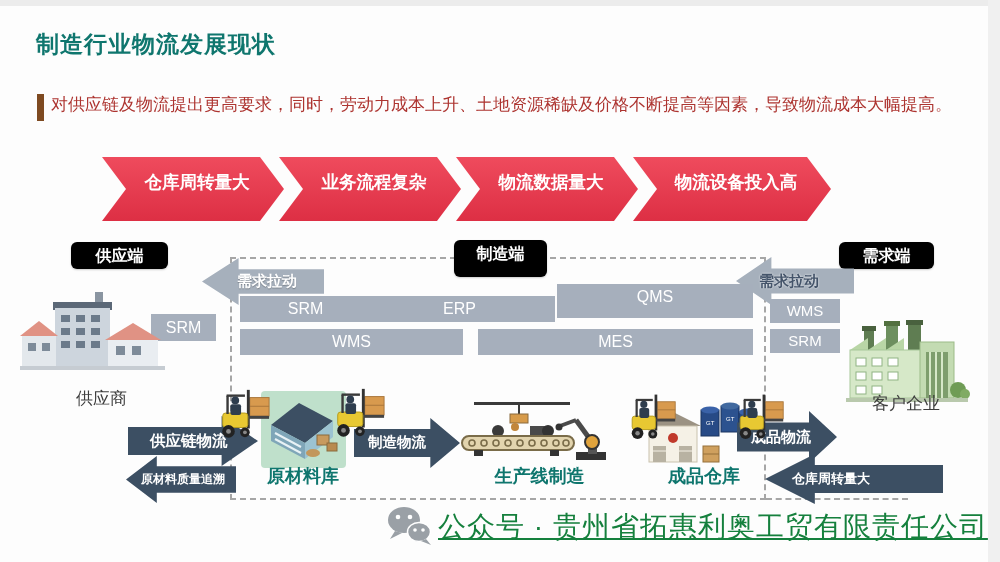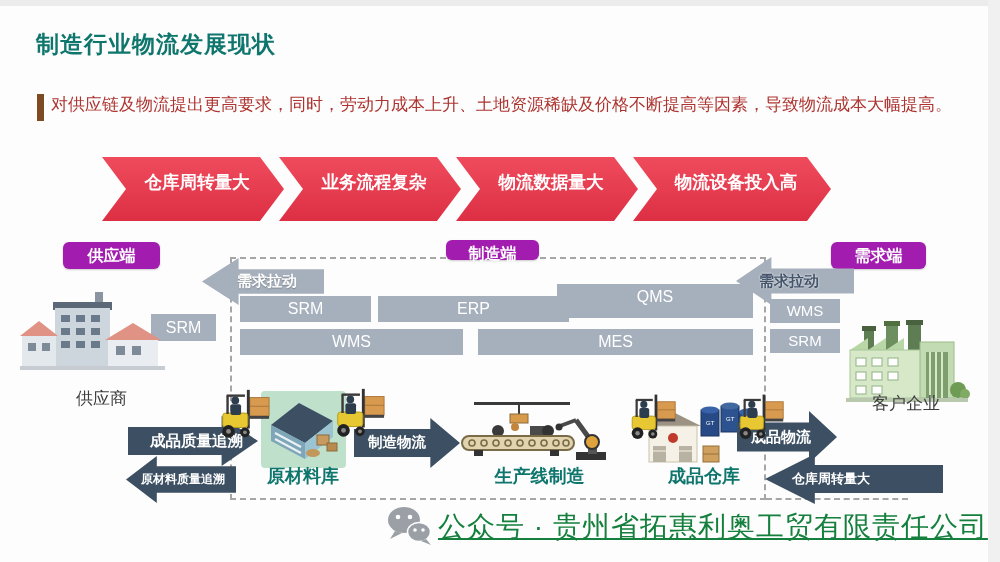--- a/index.html
+++ b/index.html
@@ -14,22 +14,22 @@
   .para-bar { position:absolute; left:37px; top:94px; width:7px; height:27px; background:#7e4a21; }
   .para { position:absolute; left:51px; top:91px; width:915px; font-size:17px; line-height:27px; color:#ad3430; }
 
   .banner { position:absolute; top:157px; height:64px; background:linear-gradient(180deg,#ef4b5d,#dd2f44);
             clip-path:polygon(0 0, calc(100% - 24px) 0, 100% 50%, calc(100% - 24px) 100%, 0 100%, 24px 50%);
             color:#fff; font-weight:bold; font-size:17.5px; line-height:50px; text-align:center; text-indent:8px; }
 
   .dashed-box { position:absolute; left:230px; top:257px; width:536px; height:243px; border:2px dashed #a6a6a6; }
   .dashed-ext { position:absolute; left:766px; top:498px; width:142px; height:0; border-top:2px dashed #a6a6a6; }
 
-  .tag { position:absolute; background:#a21caf; color:#fff; font-weight:bold; font-size:16px; text-align:center;
-         border-radius:6px; box-shadow:0 1px 2px rgba(0,0,0,.2); }
+  .tag { position:absolute; background:#000000; color:#fff; font-weight:bold; font-size:16px; text-align:center;
+         border-radius:6px; box-shadow:0 1px 2px rgba(0,0,0,.2);margin-left:8px; }
 
   .pull-arrow { position:absolute; background:#a6b0bc;
                 clip-path:polygon(100% 24%, 30% 24%, 30% 0, 0 50%, 30% 100%, 30% 76%, 100% 76%); }
   .pull-label { position:absolute; font-size:15px; font-weight:bold; color:#fff; text-shadow:0 1px 1px rgba(0,0,0,.25); }
   .pull-label.dark { color:#44546a; text-shadow:0 0 2px #fff; }
 
   .sysbox { position:absolute; background:#a6afbc; color:#fff; text-align:center; font-size:16px; }
 
   .flowR { position:absolute; background:#3c4f63;
            clip-path:polygon(0 22%, 72% 22%, 72% 0, 100% 50%, 72% 100%, 72% 78%, 0 78%); }
@@ -60,31 +60,31 @@
 
   <div class="banner" style="left:102px;width:182px;">仓库周转量大</div>
   <div class="banner" style="left:279px;width:182px;">业务流程复杂</div>
   <div class="banner" style="left:456px;width:182px;">物流数据量大</div>
   <div class="banner" style="left:633px;width:198px;">物流设备投入高</div>
 
   <div class="dashed-box"></div>
   <div class="dashed-ext"></div>
 
   <div class="tag" style="left:63px;top:242px;width:97px;height:27px;line-height:27px;">供应端</div>
-  <div class="tag" style="left:446px;top:240px;width:93px;height:20px;line-height:28px;">制造端</div>
+  <div class="tag" style="left:446px;top:240px;width:93px;height:37px;line-height:28px;">制造端</div>
   <div class="tag" style="left:831px;top:242px;width:95px;height:27px;line-height:27px;">需求端</div>
 
   <div class="pull-arrow" style="left:202px;top:258px;width:122px;height:47px;"></div>
   <span class="pull-label" style="left:237px;top:272px;">需求拉动</span>
   <div class="pull-arrow" style="left:736px;top:257px;width:118px;height:48px;"></div>
   <span class="pull-label dark" style="left:759px;top:272px;">需求拉动</span>
 
   <div class="sysbox" style="left:151px;top:314px;width:65px;height:27px;line-height:27px;">SRM</div>
   <div class="sysbox" style="left:240px;top:296px;width:131px;height:26px;line-height:26px;">SRM</div>
-  <div class="sysbox" style="left:378px;top:296px;width:191px;height:26px;line-height:26px;">ERP</div>
+  <div class="sysbox" style="left:364px;top:296px;width:191px;height:26px;line-height:26px;">ERP</div>
   <div class="sysbox" style="left:557px;top:284px;width:196px;height:34px;line-height:26px;">QMS</div>
   <div class="sysbox" style="left:240px;top:329px;width:223px;height:26px;line-height:26px;">WMS</div>
   <div class="sysbox" style="left:478px;top:329px;width:275px;height:26px;line-height:26px;">MES</div>
   <div class="sysbox" style="left:770px;top:299px;width:70px;height:24px;line-height:24px;font-size:15px;">WMS</div>
   <div class="sysbox" style="left:770px;top:329px;width:70px;height:24px;line-height:24px;font-size:15px;">SRM</div>
 
   <svg class="icon" style="left:20px;top:288px;" width="145" height="100" viewBox="0 0 145 100">
     <rect x="75" y="4" width="8" height="14" fill="#8a95a1"></rect>
     <rect x="33" y="14" width="59" height="8" fill="#5b6877"></rect>
     <rect x="35" y="20" width="55" height="58" fill="#cdd5dd"></rect>
@@ -209,21 +209,21 @@
     <rect x="8" y="46" width="13" height="16" fill="#b8b2a2"></rect>
       <rect x="34" y="46" width="13" height="16" fill="#b8b2a2"></rect>
     <line x1="8" y1="51" x2="21" y2="51" stroke="#f5f1e6"></line>
       <line x1="34" y1="51" x2="47" y2="51" stroke="#f5f1e6"></line>
     <rect x="58" y="46" width="16" height="16" fill="#cfa05e" stroke="#96703a"></rect>
     <line x1="58" y1="54" x2="74" y2="54" stroke="#96703a"></line>
   </svg>
   <div class="entity-label bold" style="left:649px;top:464px;width:110px;">成品仓库</div>
 
   <div class="flowR" style="left:128px;top:416px;width:130px;height:50px;"></div>
-  <span class="flow-label" style="left:150px;top:431px;font-size:15.5px;">成品质量追溯</span>
+  <span class="flow-label" style="left:150px;top:431px;font-size:15.5px;">供应链物流</span>
 
   <div class="flowL" style="left:126px;top:456px;width:110px;height:47px;"></div>
   <span class="flow-label" style="left:141px;top:471px;font-size:12px;">原材料质量追溯</span>
 
   <div class="flowR" style="left:354px;top:418px;width:106px;height:50px;"></div>
   <span class="flow-label" style="left:368px;top:433px;font-size:14.5px;">制造物流</span>
 
   <div class="flowR" style="left:737px;top:411px;width:100px;height:52px;"></div>
   <span class="flow-label" style="left:751px;top:428px;font-size:15px;">成品物流</span>
 

